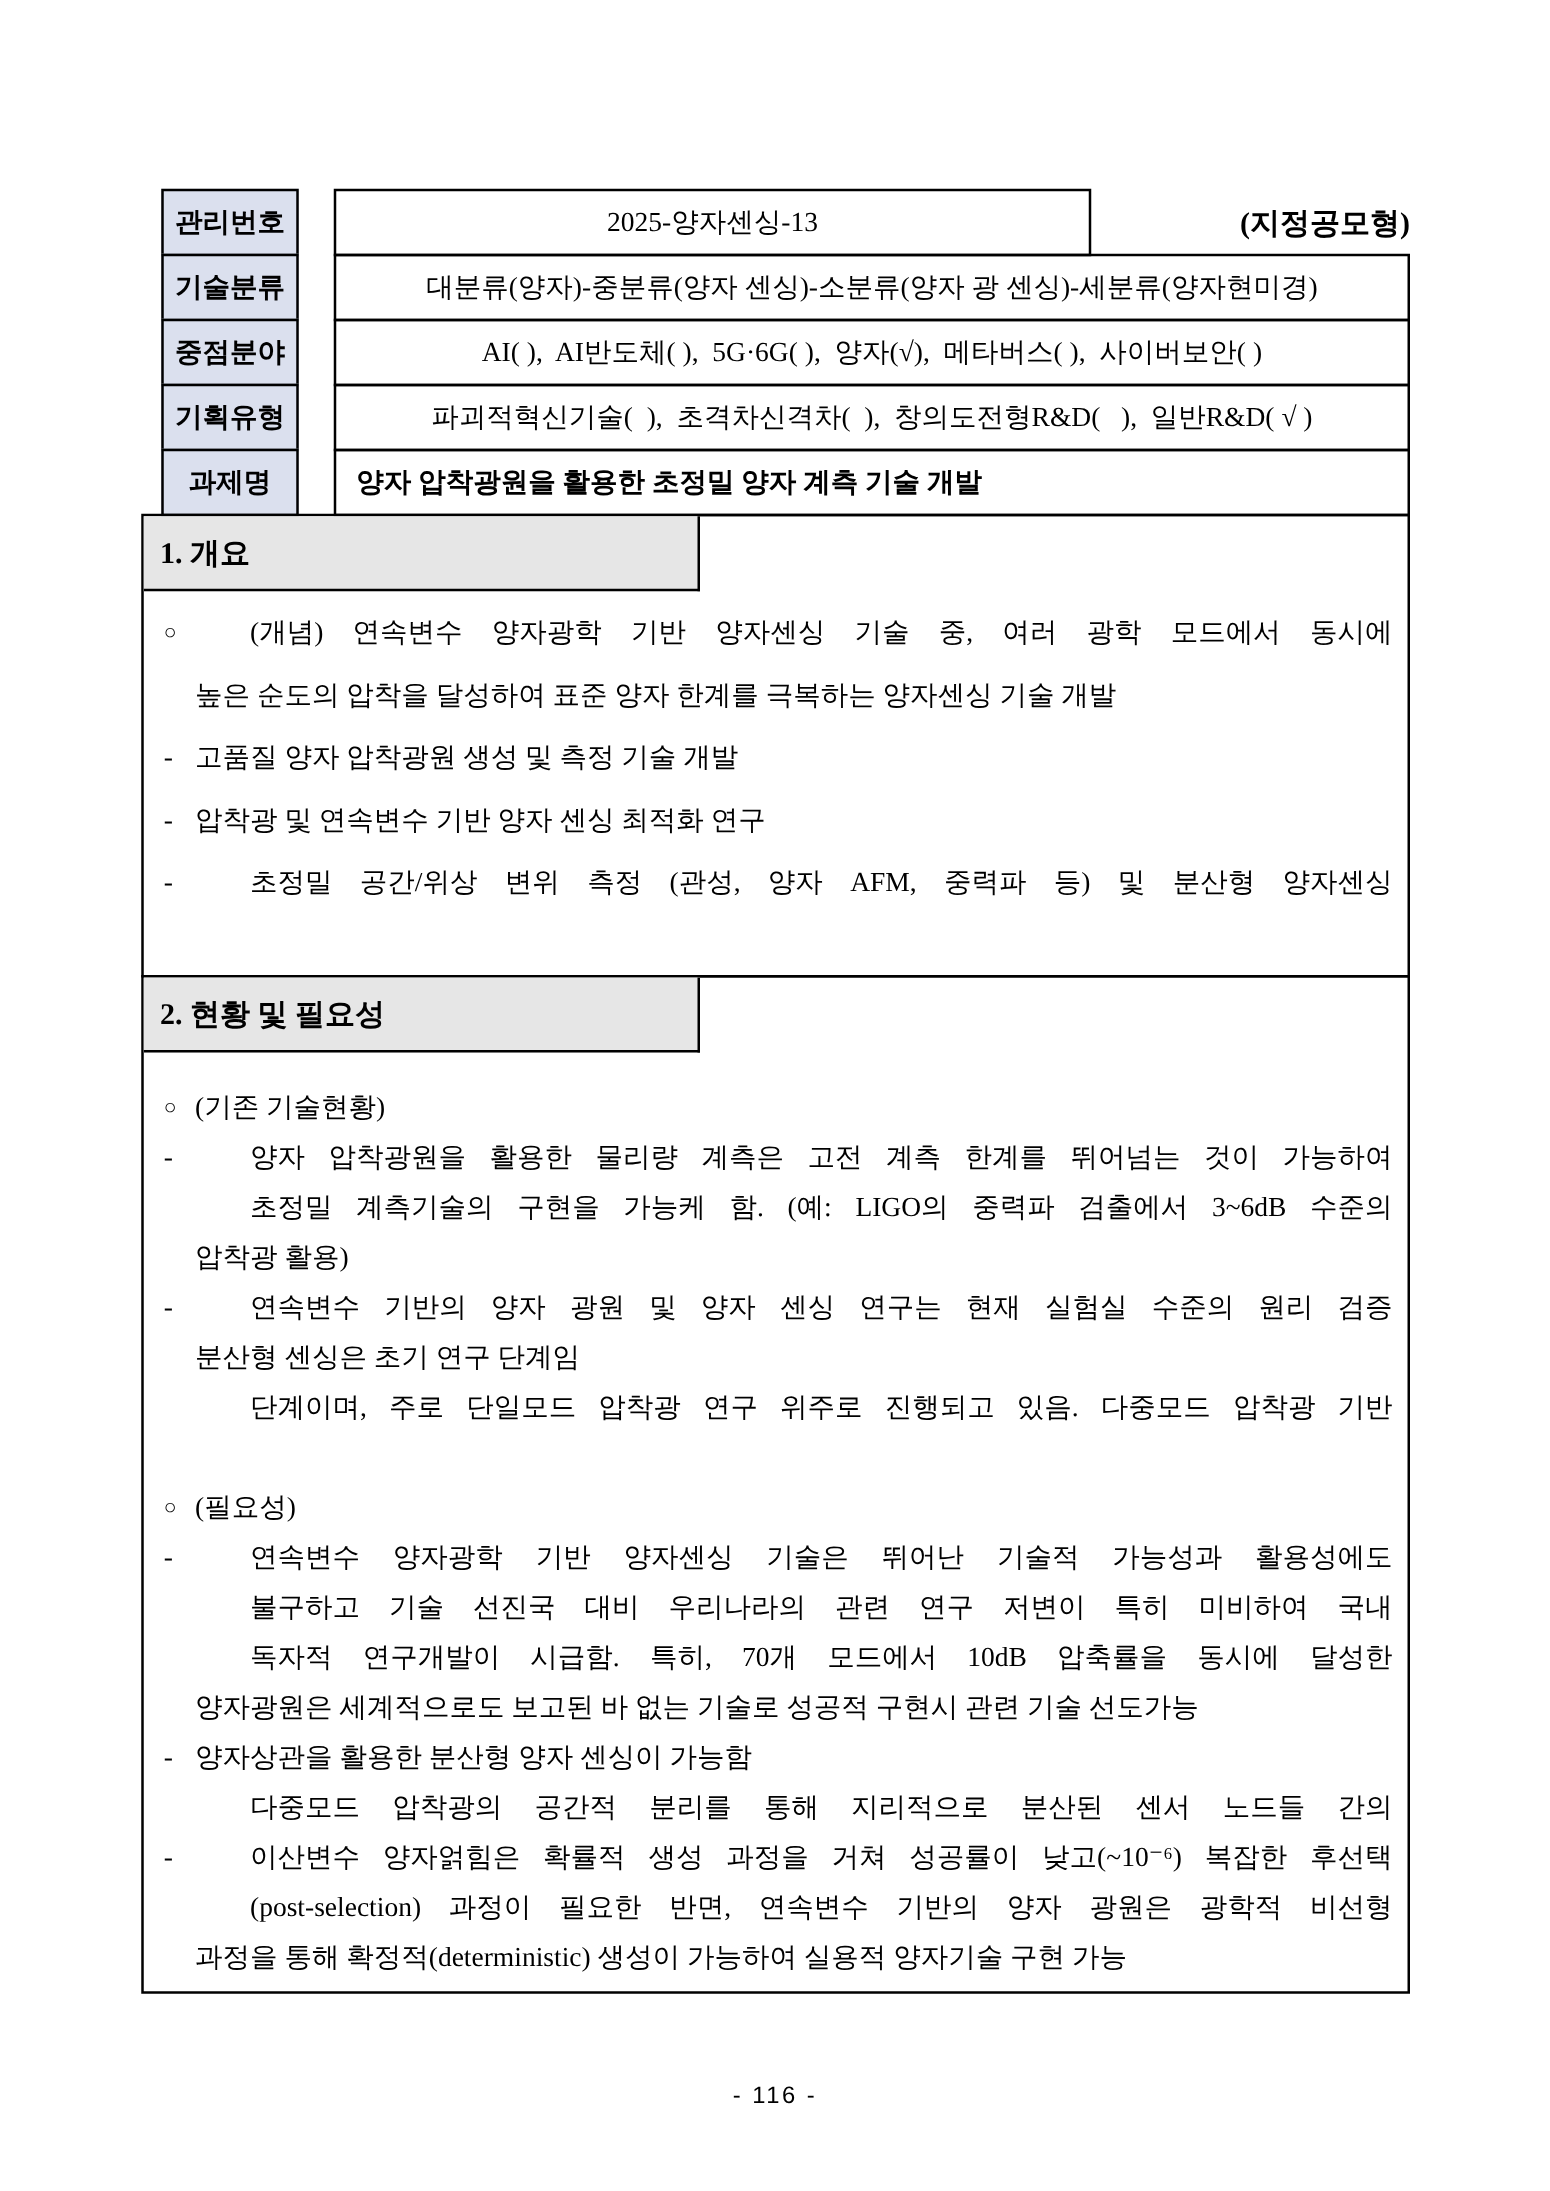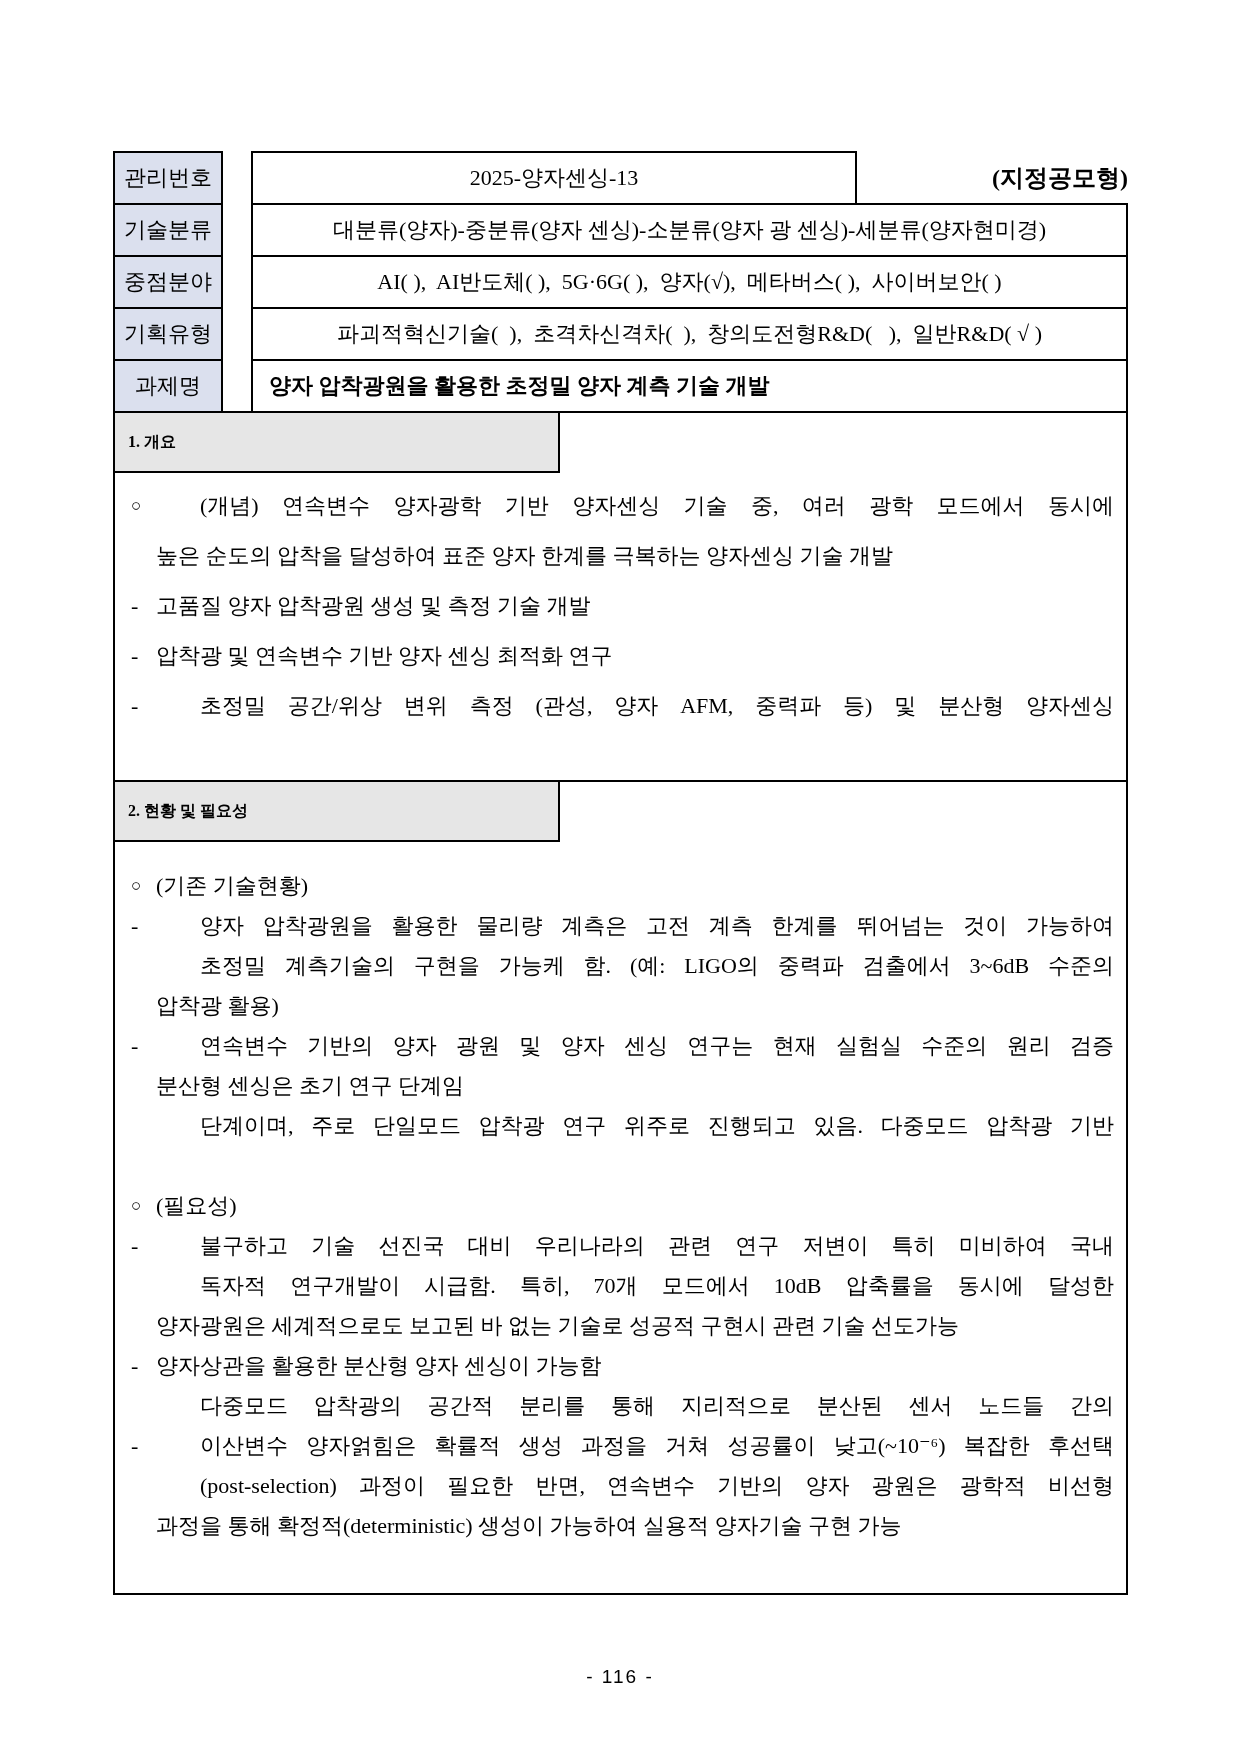--- a/index.html
+++ b/index.html
@@ -30,21 +30,22 @@
     border:2px solid var(--border);
     display:flex;align-items:center;
     font-size:22px;
     white-space:pre-wrap;
   }
   .cell + .cell{margin-left:-2px;}
   .cell.label{
     flex:0 0 110px;
     justify-content:center;
     background:var(--label-bg);
-    font-weight:normal;
+    font-weight:bold;
+    margin-left:16px;
   }
   .cell.val{flex:1;justify-content:center;text-align:center;margin-left:28px;}
   .cell.val.left{justify-content:flex-start;text-align:left;padding-left:16px;}
   .cell.val.bold{font-weight:bold;}
   .r1 .cell.val{flex:0 0 606px;}
   .tag{
     flex:1;
     display:flex;align-items:center;justify-content:flex-end;
     font-size:24px;font-weight:bold;
   }
@@ -56,21 +57,21 @@
   }
   .sec1{height:371px;}
   .sec2{height:815px;}
   .sechead{
     width:445px;height:60px;
     background:var(--head-bg);
     border-right:2px solid var(--border);
     border-bottom:2px solid var(--border);
     display:flex;align-items:center;
     padding-left:13px;
-    font-weight:bold;font-size:16px;
+    font-weight:bold;font-size:24px;
   }
   .secbody{
     padding:8px 12px 0 14px;
     font-size:22px;
   }
   .secbody.s2{padding-top:24px;}
   .brow{display:flex;}
   .mk{flex:0 0 27px;padding-left:2px;}
   .s1 .mk,.s1 .line{line-height:50px;}
   .s2 .mk,.s2 .line{line-height:40px;}
@@ -181,20 +182,21 @@
           <div class="brow spacer"></div>
           <div class="brow">
             <span class="mk circ">○</span>
             <div class="btxt">
               <div class="line">(필요성)</div>
             </div>
           </div>
           <div class="brow">
             <span class="mk">-</span>
             <div class="btxt">
+              <div class="line j">연속변수 양자광학 기반 양자센싱 기술은 뛰어난 기술적 가능성과 활용성에도</div>
               <div class="line j">불구하고 기술 선진국 대비 우리나라의 관련 연구 저변이 특히 미비하여 국내</div>
               <div class="line j">독자적 연구개발이 시급함. 특히, 70개 모드에서 10dB 압축률을 동시에 달성한</div>
               <div class="line">양자광원은 세계적으로도 보고된 바 없는 기술로 성공적 구현시 관련 기술 선도가능</div>
             </div>
           </div>
           <div class="brow">
             <span class="mk">-</span>
             <div class="btxt">
               <div class="line">양자상관을 활용한 분산형 양자 센싱이 가능함</div>
               <div class="line j">다중모드 압착광의 공간적 분리를 통해 지리적으로 분산된 센서 노드들 간의</div>

